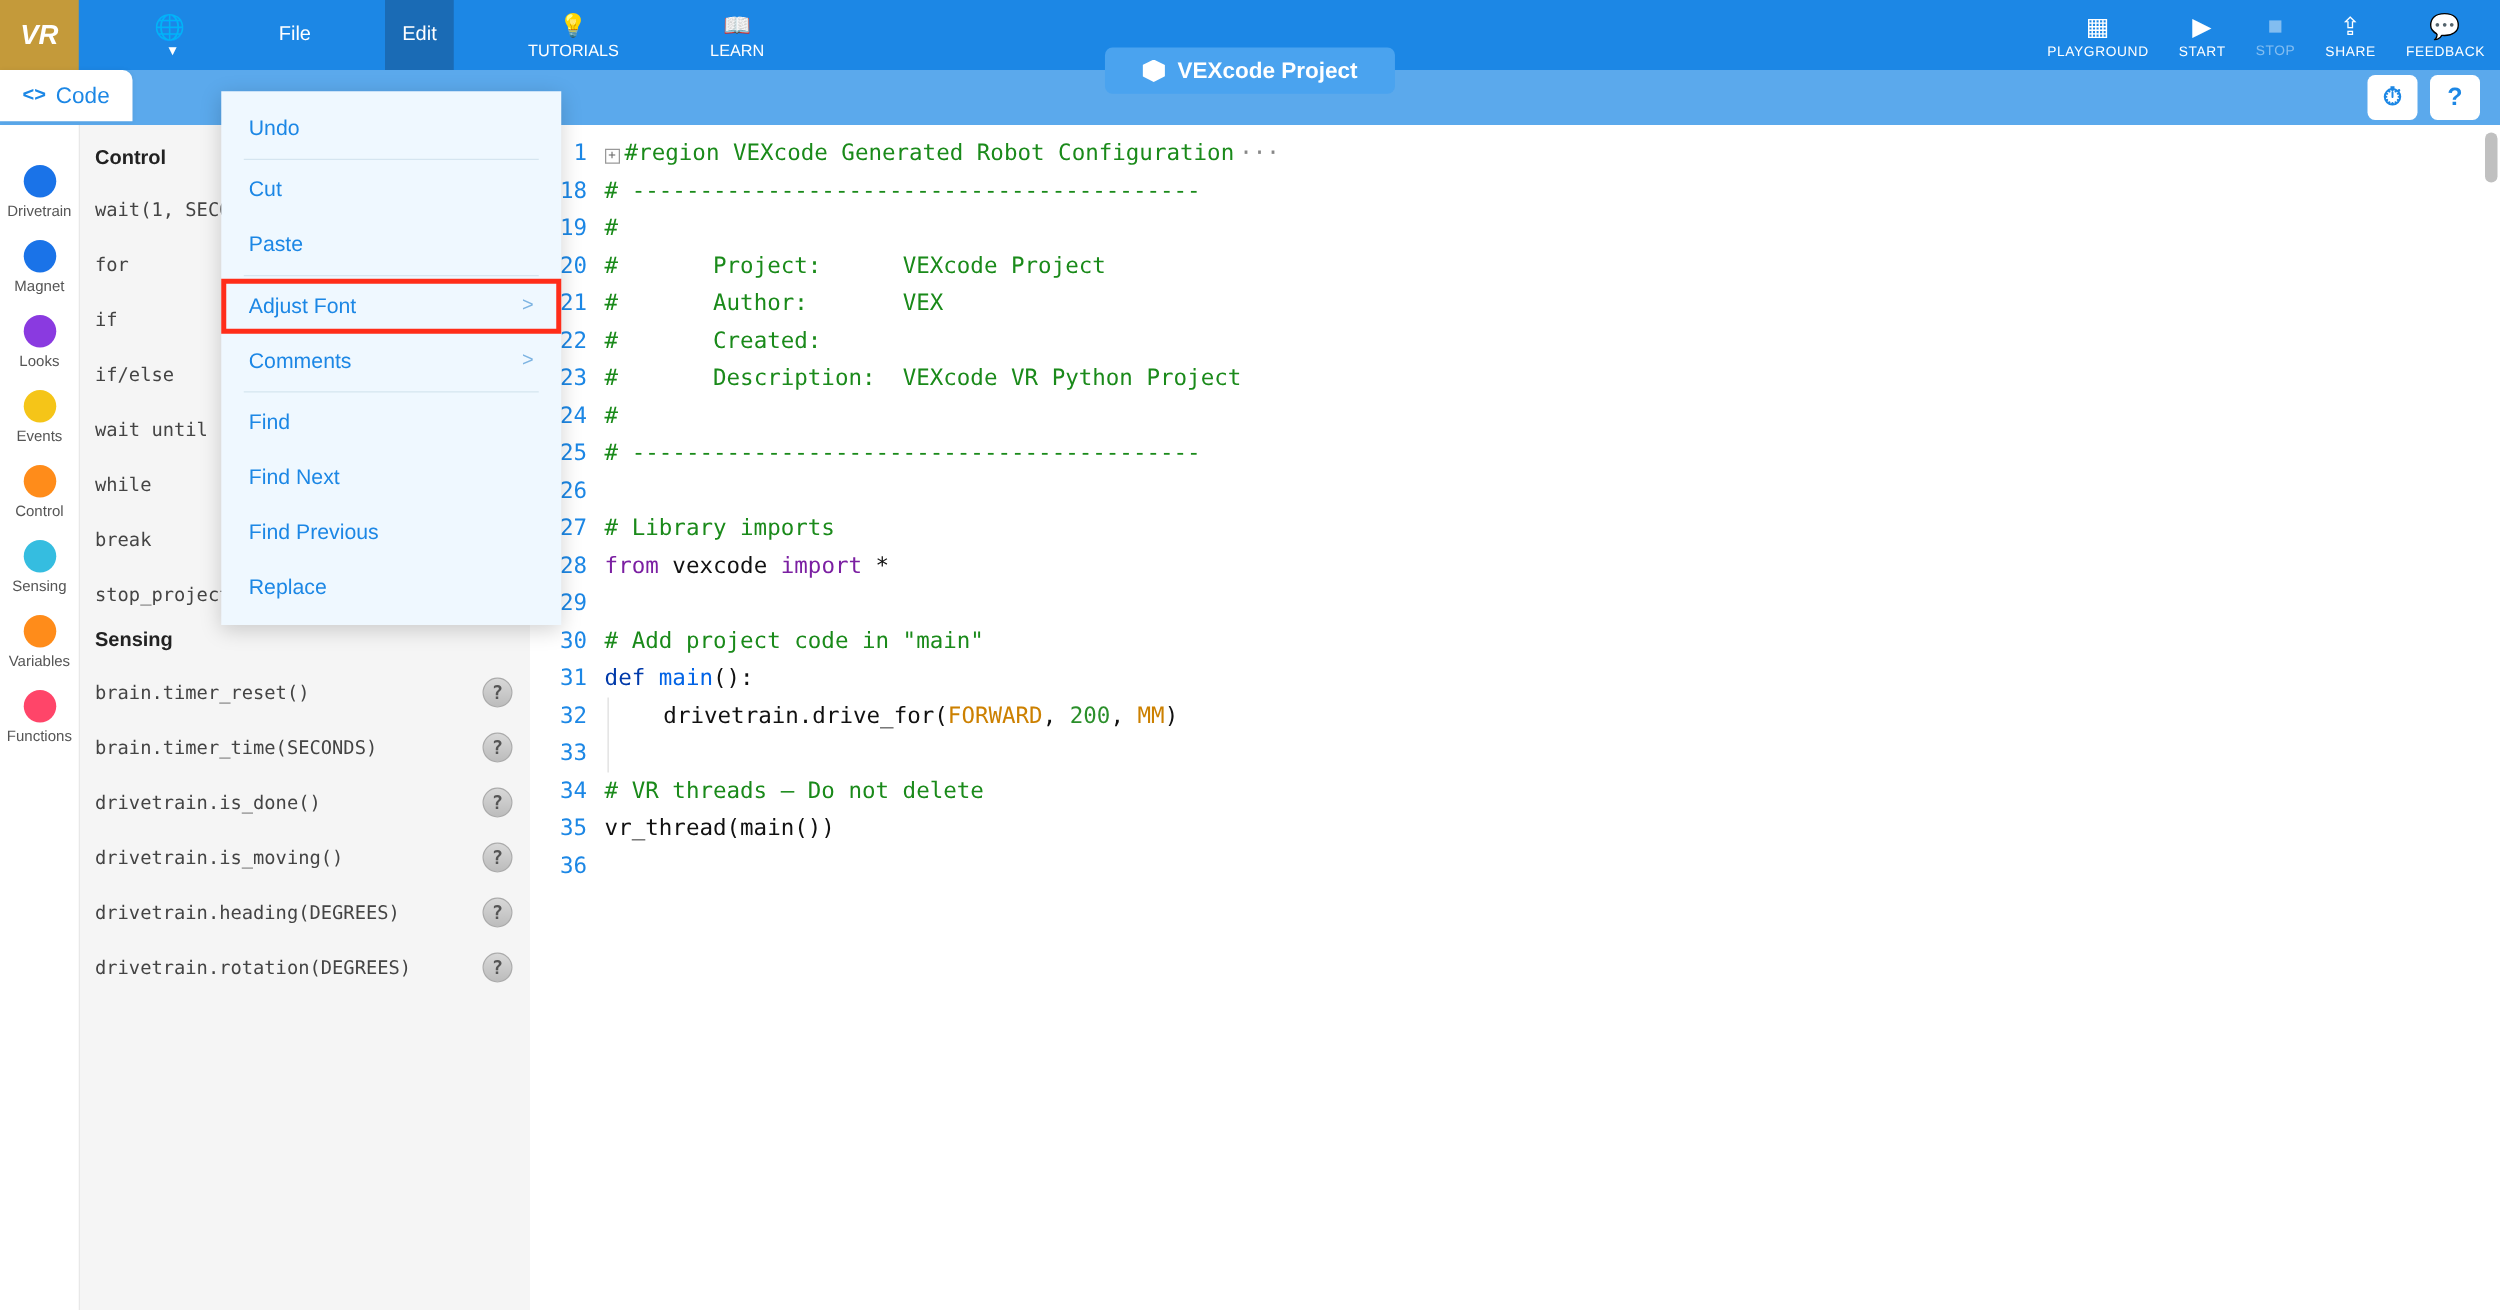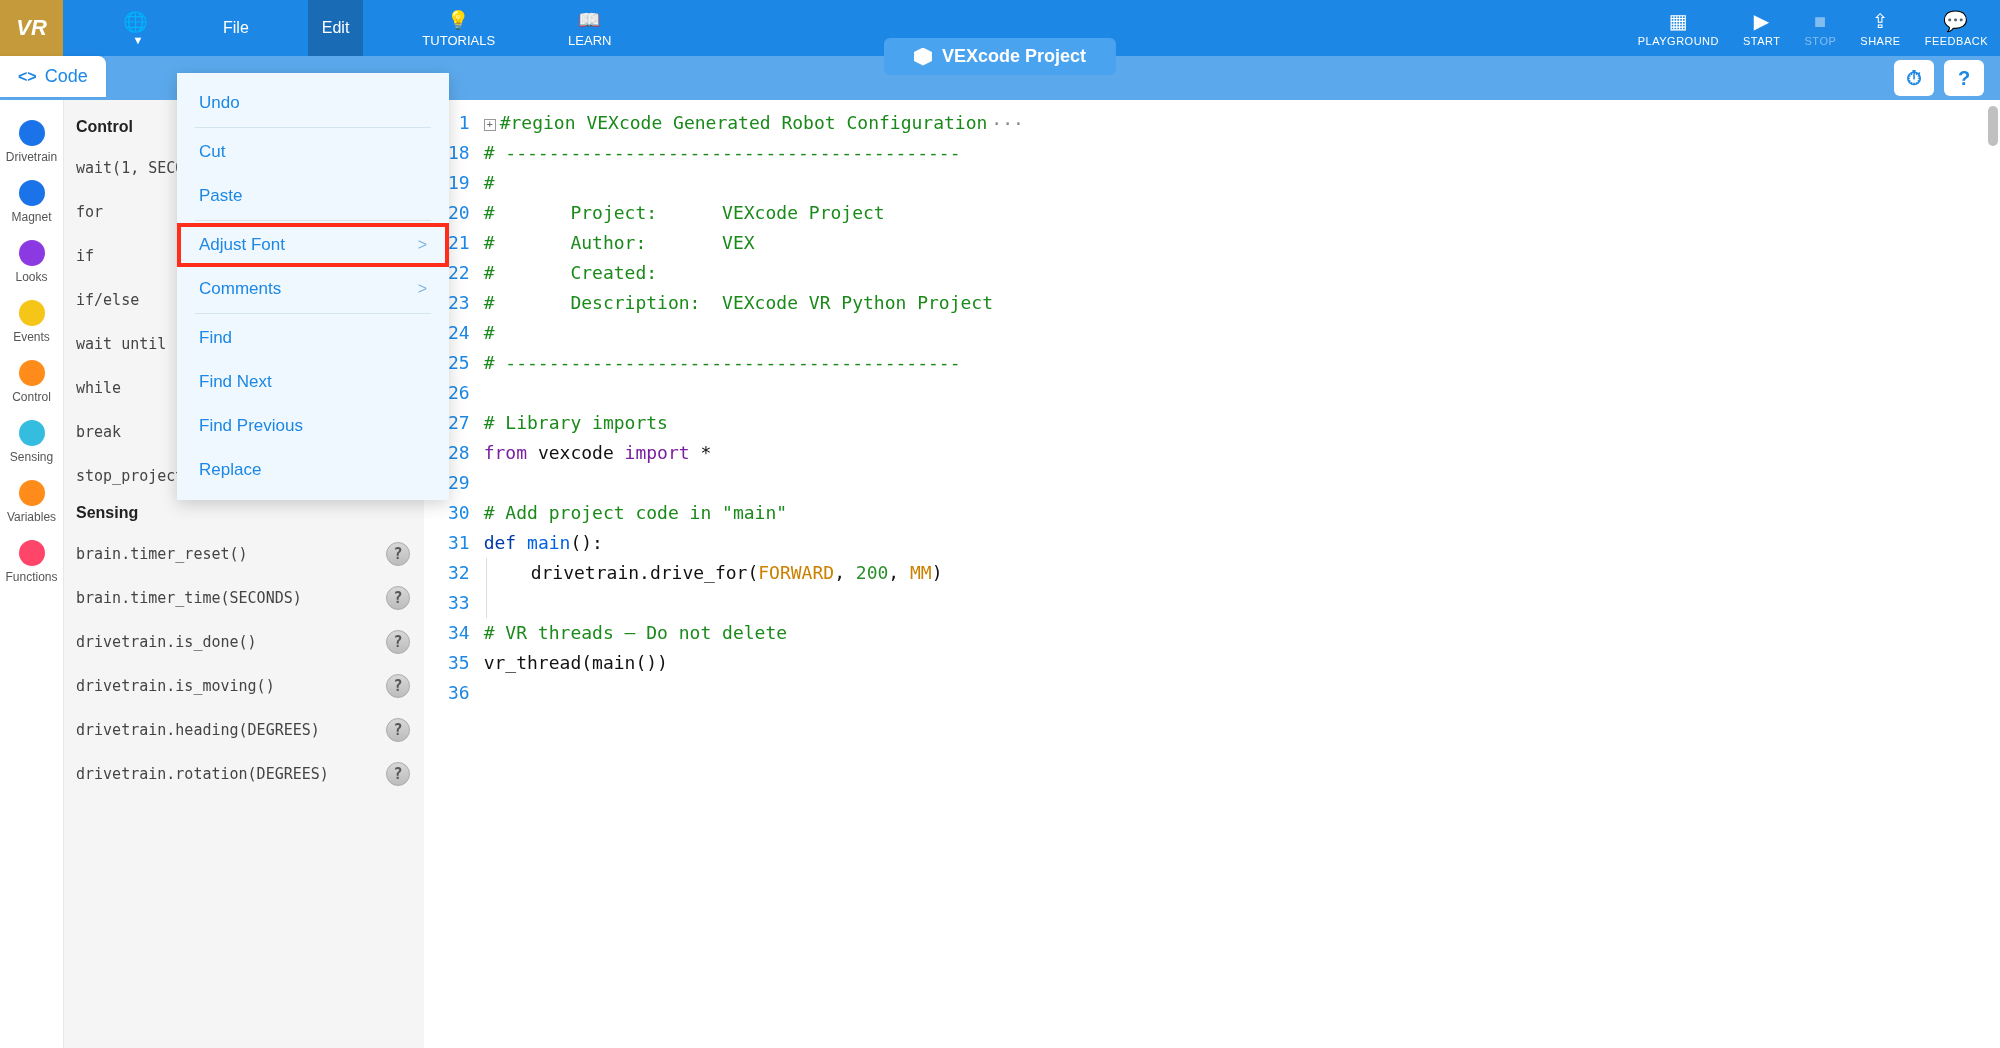--- a/index.html
+++ b/index.html
@@ -111,21 +111,21 @@
     display: flex;
     height: calc(100vh - 100px);
     position: relative;
   }
 
   
   .cat-rail {
     width: 64px;
     background: #fff;
     border-right: 1px solid #e8e8e8;
-    padding-top: 14px;
+    padding-top: 26px;
     overflow: hidden;
     text-align: center;
   }
   .cat-item {
     display: flex;
     flex-direction: column;
     align-items: center;
     padding: 6px 0 10px;
     font-size: 12px;
     color: #555;

